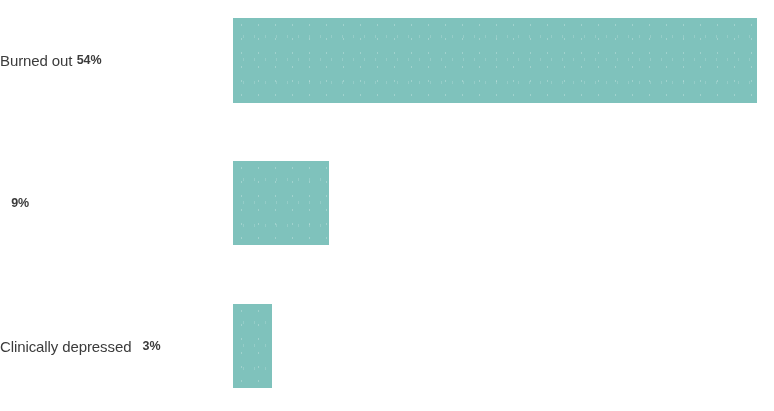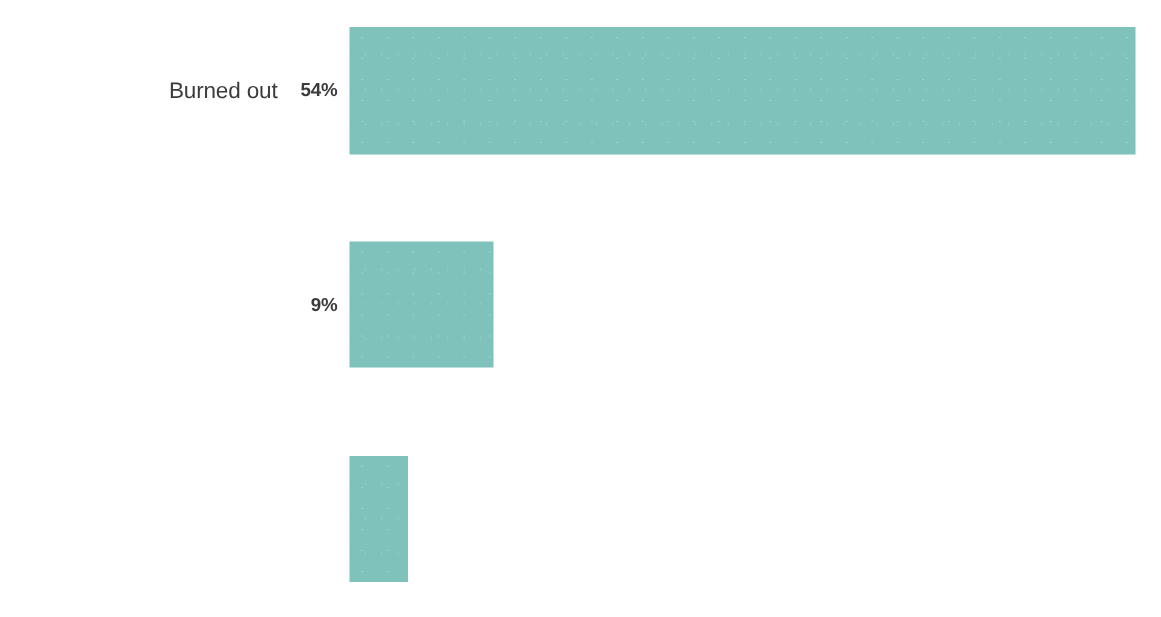--- a/index.html
+++ b/index.html
@@ -25,36 +25,34 @@
     width: 774px;
   }
   .row-label-block {
     position: absolute;
     top: 0;
     left: 0;
     width: 225px;
     height: 100%;
     display: flex;
     align-items: center;
-    justify-content: flex-end;
     white-space: nowrap;
   }
   .cat-label {
     font-size: 15px;
     line-height: 1;
     color: #3b3b3b;
     letter-spacing: -0.1px;
   }
   .val-label {
     font-size: 12.5px;
     line-height: 1;
     color: #3b3b3b;
     font-weight: 700;
     letter-spacing: -0.1px;
-    margin-left: 11px;
     min-width: 29px;
     text-align: right;
   }
   .bar-track {
     position: absolute;
     top: 0;
     left: 233px;
     height: 100%;
   }
   .bar-fill {
@@ -84,18 +82,22 @@
       </div>
       <div class="bar-row" style="top: 161px; height: 84px;">
         <div class="row-label-block">
           <span class="val-label">9%</span>
         </div>
         <div class="bar-track" style="width: 96px;">
           <div class="bar-fill" style="background-color: rgb(127, 194, 188);"></div>
         </div>
       </div>
       <div class="bar-row" style="top: 304px; height: 84px;">
+        <div class="row-label-block">
+          <span class="cat-label">Clinically depressed</span>
+          <span class="val-label">3%</span>
+        </div>
         <div class="bar-track" style="width: 39px;">
           <div class="bar-fill" style="background-color: rgb(127, 194, 188);"></div>
         </div>
       </div>
     </div>
 </div>
 
 </body></html>

